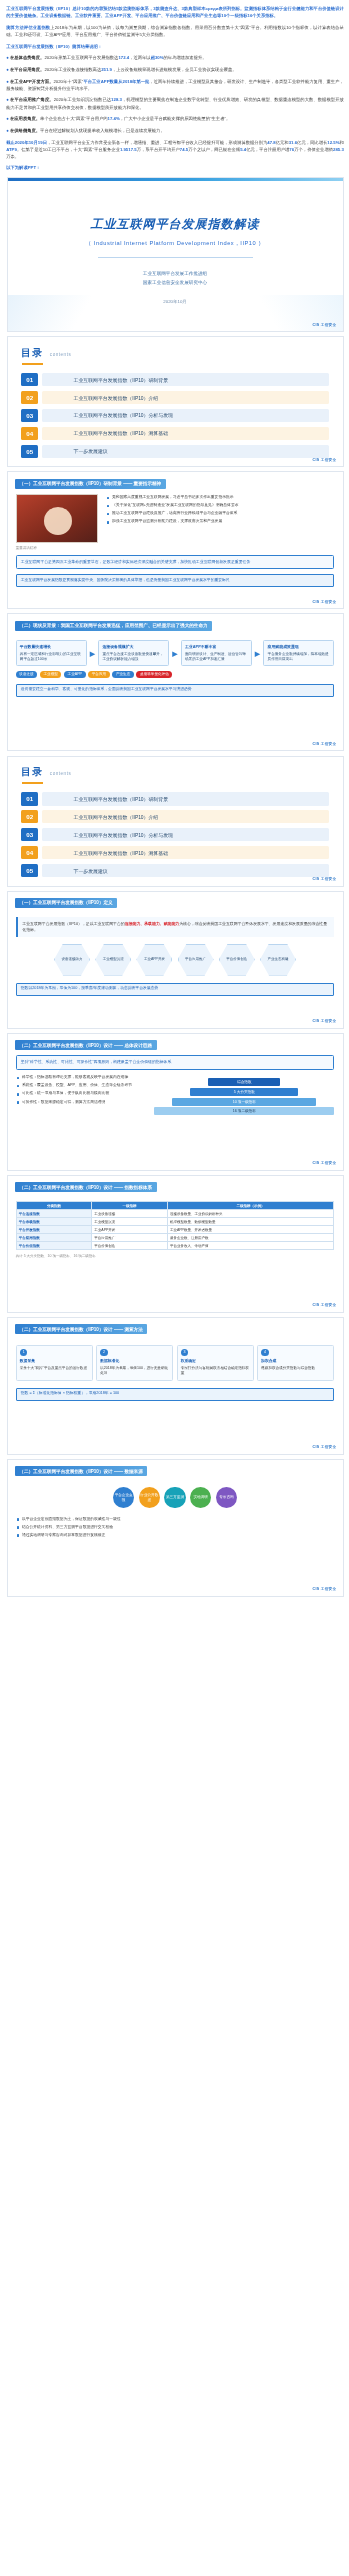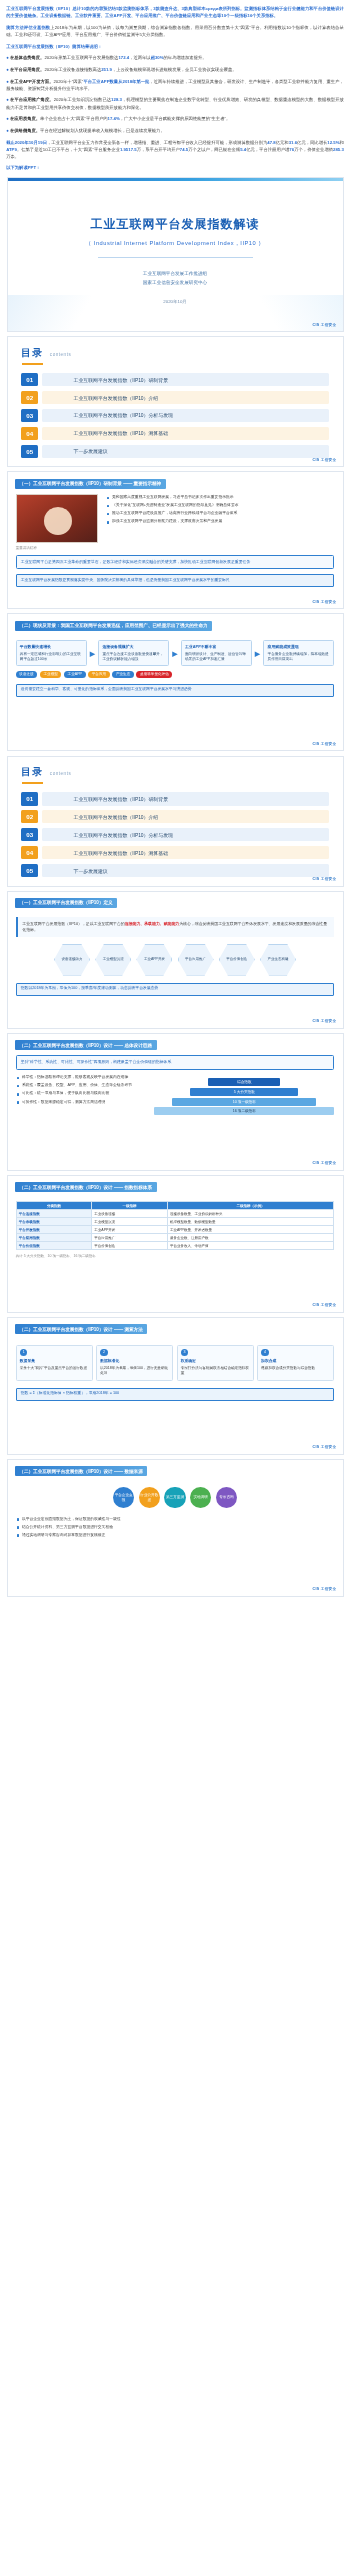--- a/index.html
+++ b/index.html
@@ -47,21 +47,21 @@
   }
 
   
   .cover-inner { padding: 0; height: 100%; position: relative; }
   .cover-band {
     position:absolute; left:0; right:0; top:0; height:3.1px;
     background: linear-gradient(90deg,#1f6ec4 0%, #36a0e0 55%, #8fd0f2 100%);
   }
   .cover-title {
     text-align:center; margin-top: 38px;
-    font-size: 12px; font-weight: bold; color:#1a5fb4; letter-spacing: 1px;
+    font-size: 12px; font-weight: bold; color:#1a5fb4; letter-spacing: 1px; font-style: italic;
   }
   .cover-sub {
     text-align:center; margin-top: 7.2px;
     font-size: 5.7px; color:#2d6fd0; letter-spacing:0.5px;
   }
   .cover-rule {
     width: 155px; height:0.5px; background:#bcd6ef; margin: 8.2px auto 0 auto;
   }
   .cover-org {
     text-align:center; margin-top: 13.4px; font-size: 4.6px; color:#3a6ea5; line-height:1.9;

